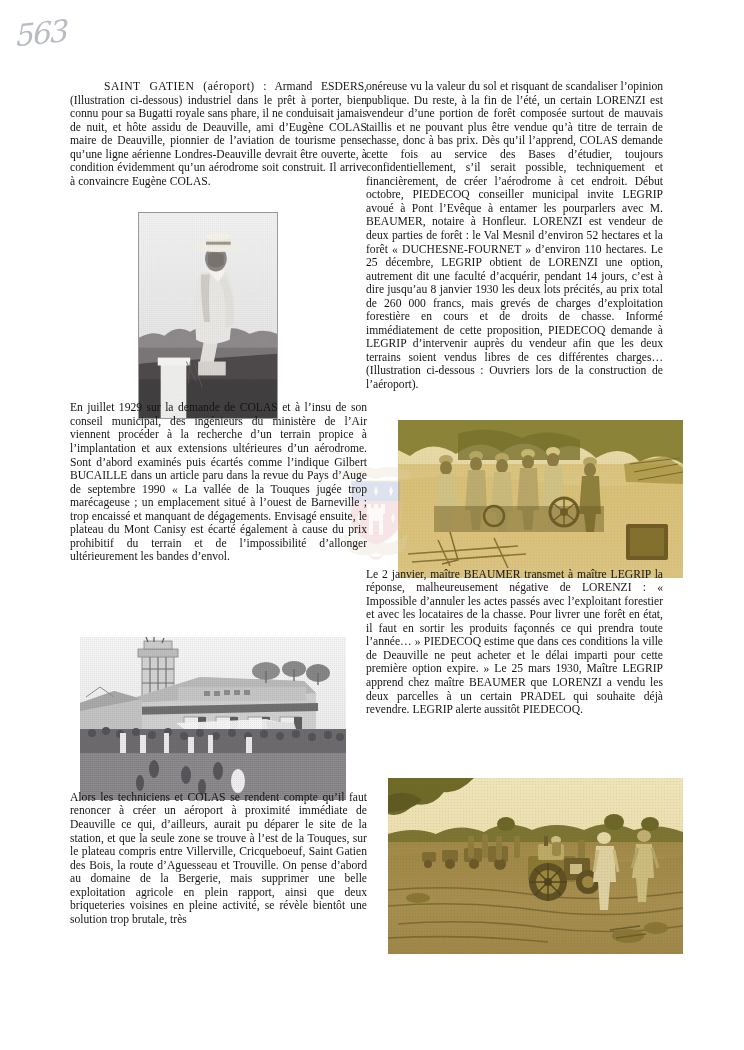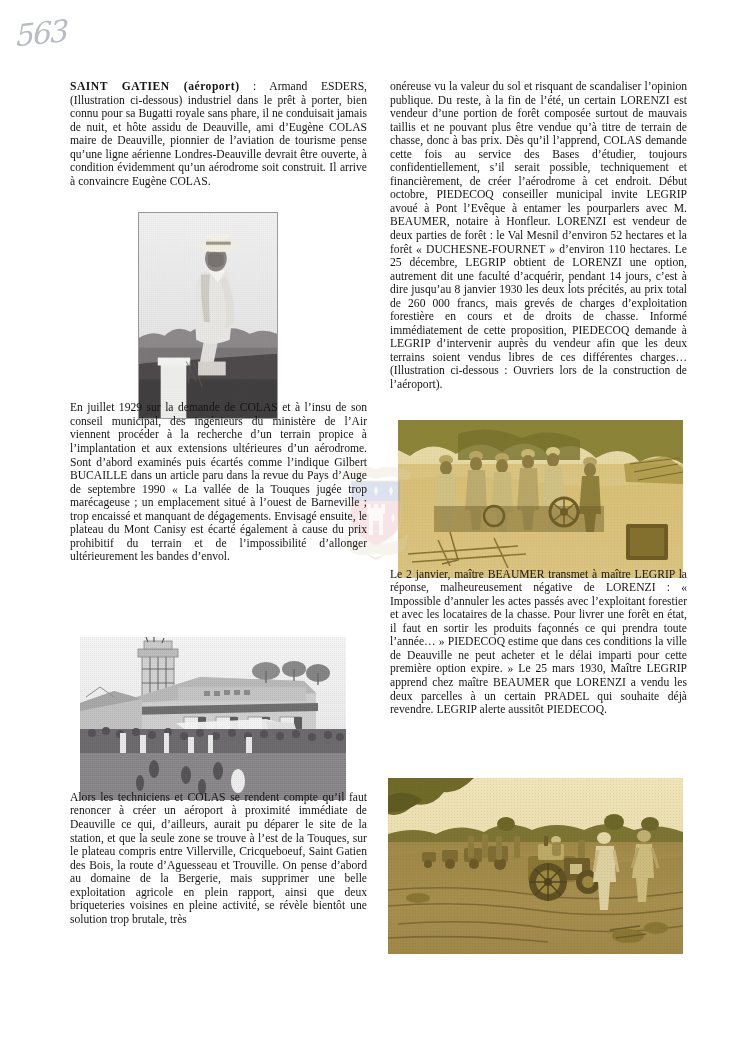--- a/index.html
+++ b/index.html
@@ -53,33 +53,33 @@
     top: 0;
     width: 744px;
     height: 1050px;
   }
   .col {
     position: absolute;
     top: 80px;
     width: 297px;
   }
   .col-left  { left: 70px; }
-  .col-right { left: 390px; }
+  .col-right { left: 366px; }
 
   p.para {
     margin: 0 0 0 0;
     font-size: 11.6px;
     line-height: 13.55px;
     text-align: justify;
     text-justify: inter-word;
     color: #141414;
     hyphens: none;
     word-spacing: 0.1px;
   }
-  p.para b { font-weight: bold; letter-spacing: 0.5px; }
+  p.para b { font-weight: normal; letter-spacing: 0.5px; margin-left: 34px; }
 
   
   .img-gap { display: block; width: 100%; }
 
   
   .photo {
     position: absolute;
     overflow: hidden;
     background: #cfcfcf;
   }

